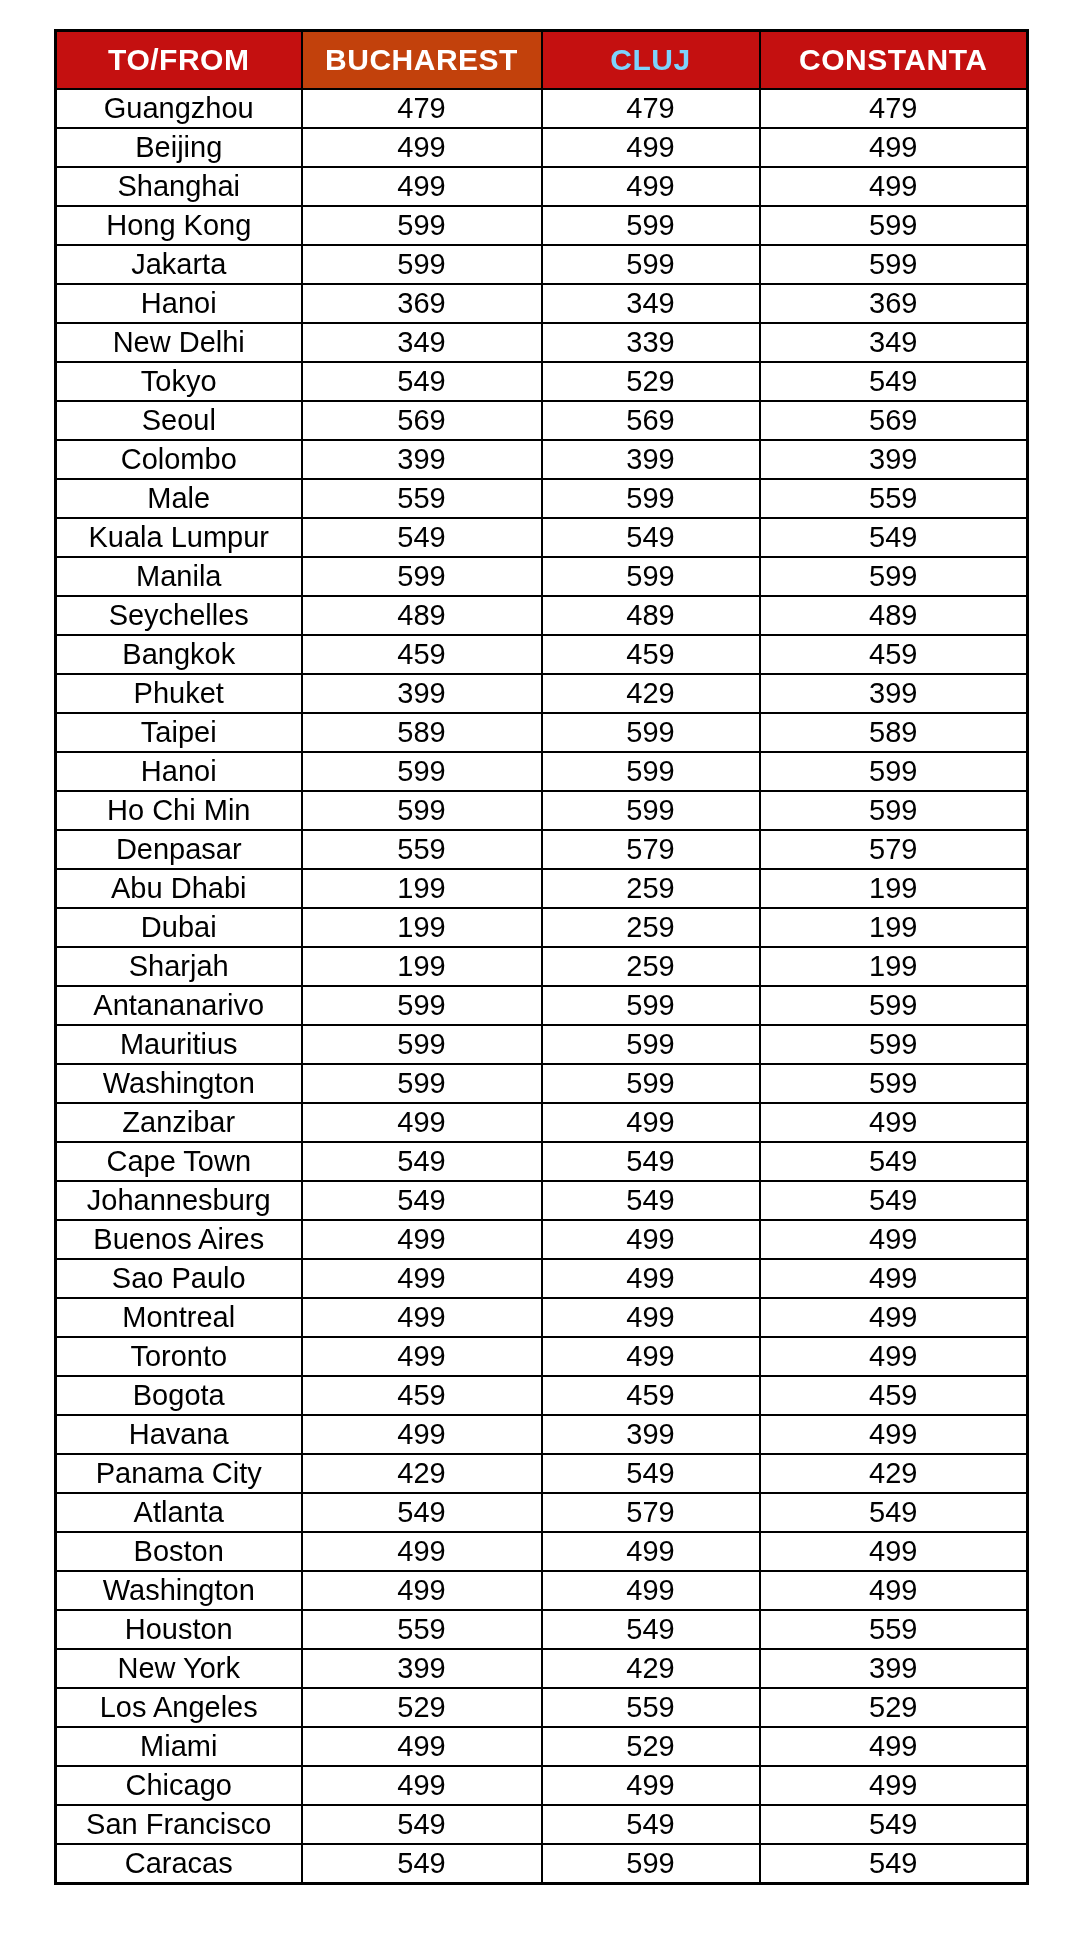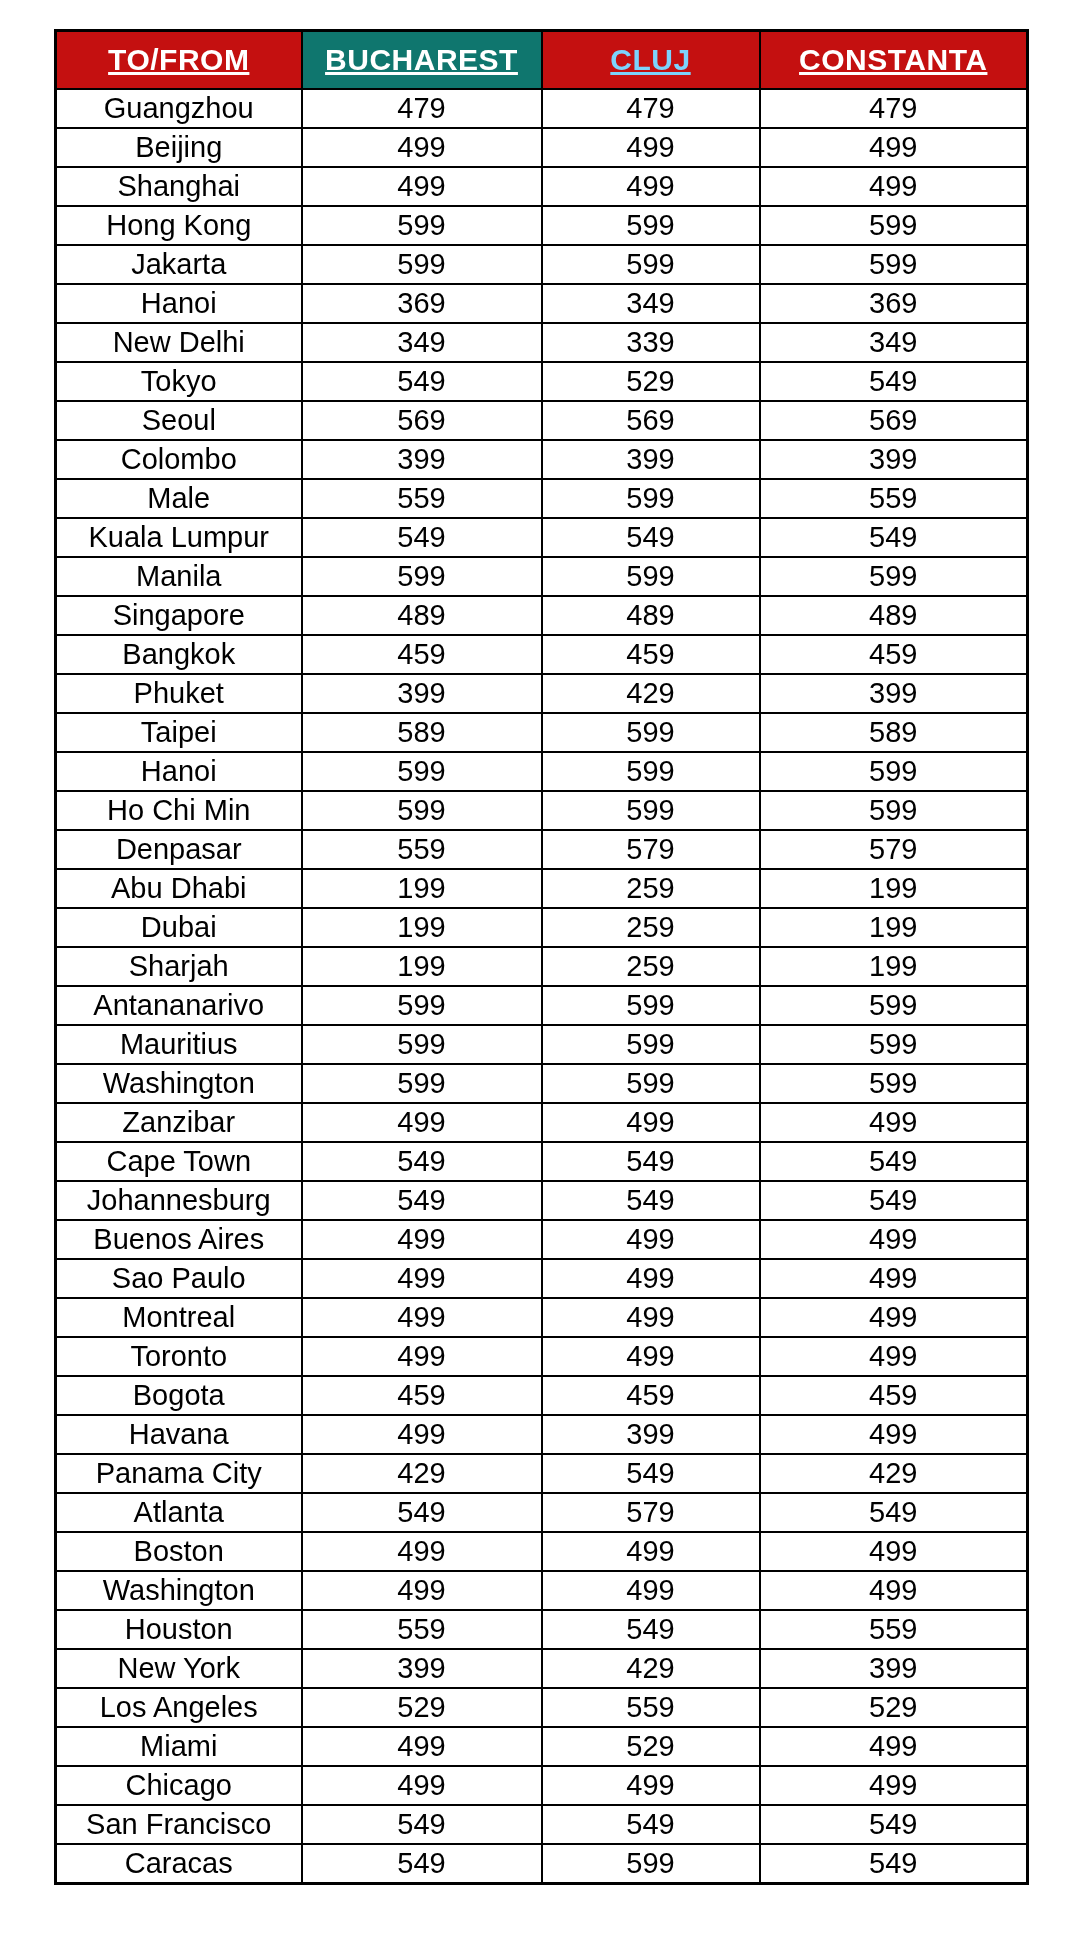--- a/index.html
+++ b/index.html
@@ -33,21 +33,20 @@
     background: #c41010;
     color: #ffffff;
     font-size: 30px;
     font-weight: bold;
     text-align: center;
     vertical-align: middle;
     height: 56px;
     border: 2px solid #000000;
     padding: 0;
     letter-spacing: 0.5px;
-    text-decoration: underline;
   }
   table.fare-table td {
     color: #000000;
     background: #ffffff;
     font-size: 29px;
     text-align: center;
     vertical-align: middle;
     height: 37px;
     border: 2px solid #000000;
     padding: 0;
@@ -62,21 +61,21 @@
   <table class="fare-table">
     <colgroup>
       <col class="c0">
         <col class="c1">
         <col class="c2">
         <col class="c3">
     </colgroup>
     <thead>
       <tr>
         <th style="background: rgb(196, 16, 16); color: rgb(255, 255, 255);">TO/FROM</th>
-        <th style="background: #0f766e; color: rgb(255, 255, 255);">BUCHAREST</th>
+        <th style="background: #c2410c; color: rgb(255, 255, 255);">BUCHAREST</th>
         <th style="background: rgb(196, 16, 16); color: #7dd3fc;">CLUJ</th>
         <th style="background: rgb(196, 16, 16); color: rgb(255, 255, 255); margin-top: 10px;">CONSTANTA</th>
       </tr>
     </thead>
     <tbody id="fare-rows">
         <tr>
           <td>Guangzhou</td>
           <td>479</td>
           <td>479</td>
           <td>479</td>
@@ -147,21 +146,21 @@
           <td>549</td>
           <td>549</td>
         </tr>
         <tr>
           <td>Manila</td>
           <td>599</td>
           <td>599</td>
           <td>599</td>
         </tr>
         <tr>
-          <td>Singapore</td>
+          <td>Seychelles</td>
           <td>489</td>
           <td>489</td>
           <td>489</td>
         </tr>
         <tr>
           <td>Bangkok</td>
           <td>459</td>
           <td>459</td>
           <td>459</td>
         </tr>

